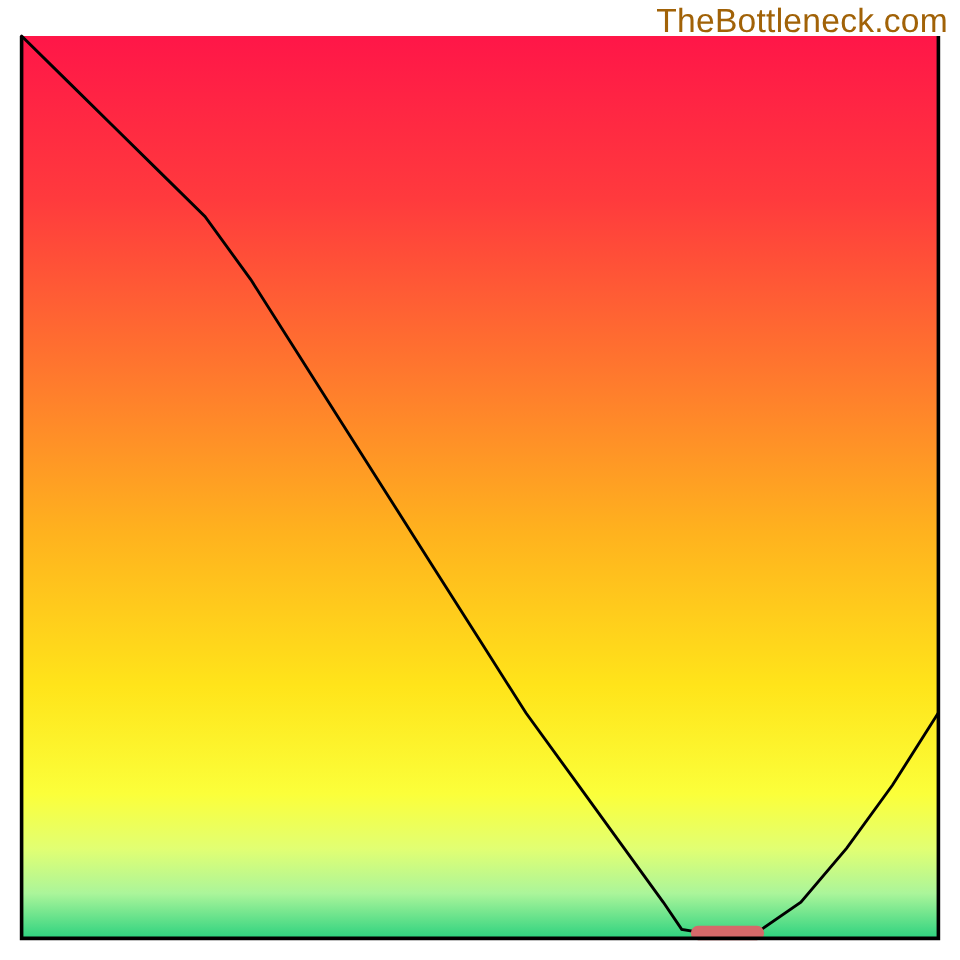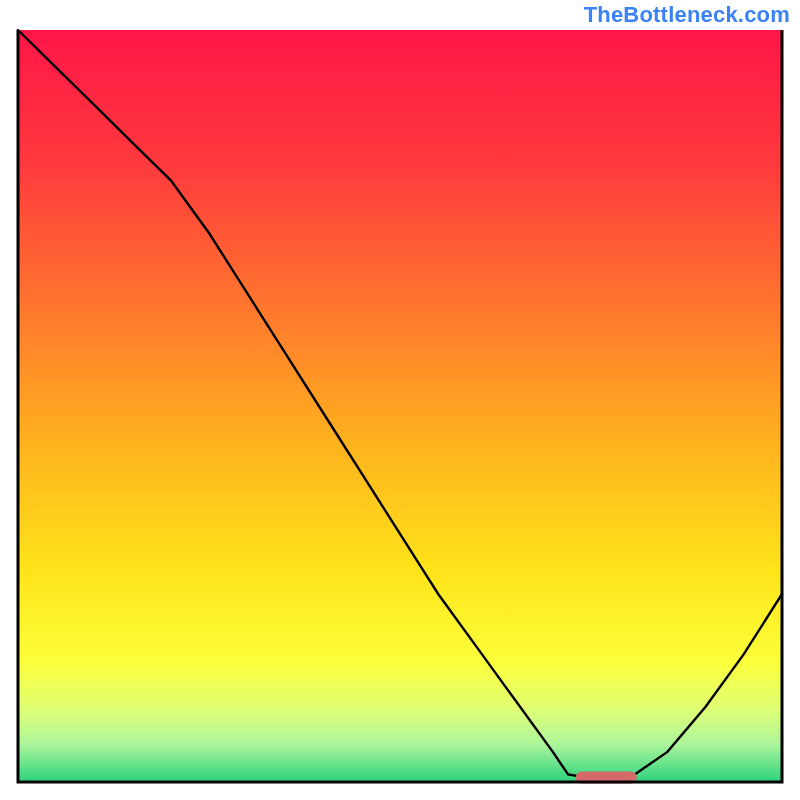--- a/index.html
+++ b/index.html
@@ -13,23 +13,23 @@
   }
   .wrap {
     position: relative;
     width: 800px;
     height: 800px;
   }
   .watermark {
     position: absolute;
     top: 2px;
     right: 10px;
-    font-size: 22px;
-    font-weight: 700;
-    color: #3b82f6;
+    font-size: 28px;
+    font-weight: 400;
+    color: #a16207;
     letter-spacing: 0.2px;
   }
   svg.chart {
     position: absolute;
     left: 0;
     top: 0;
   }
 </style>
 </head>
 <body>

